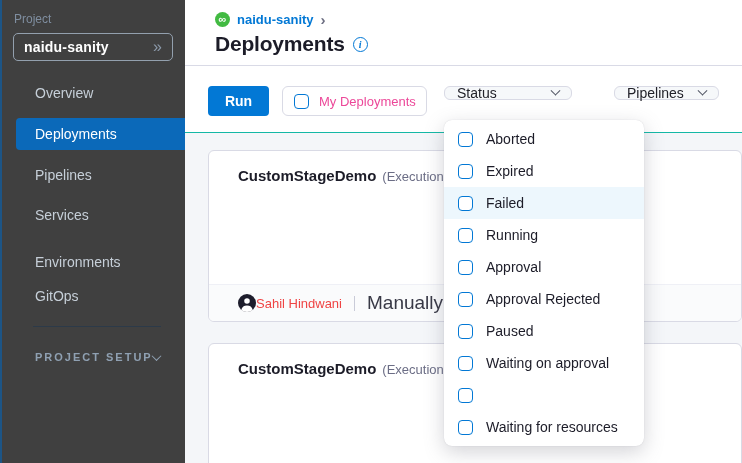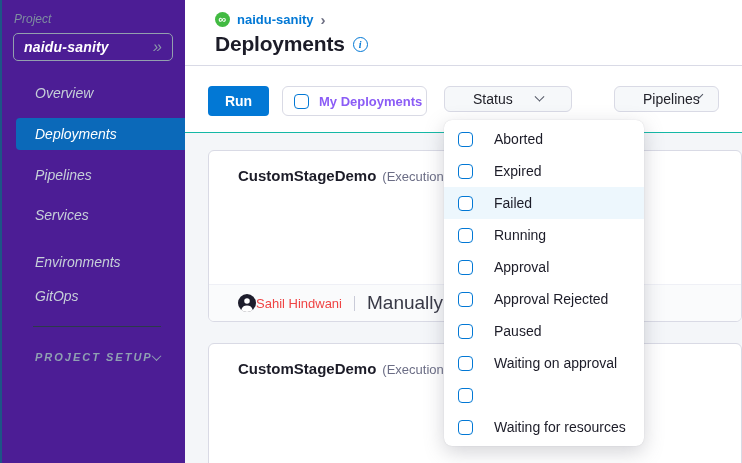--- a/index.html
+++ b/index.html
@@ -1,20 +1,20 @@
 <!DOCTYPE html>
 <html><head>
 <meta charset="utf-8">
 <style>
   * { margin:0; padding:0; box-sizing:border-box; }
   html,body { width:742px; height:463px; overflow:hidden; }
   body { font-family:"Liberation Sans", sans-serif; position:relative; background:#fff; color:#22222a; }
 
   
-  .sidebar { position:absolute; left:0; top:0; bottom:0; width:185px; background:#4c1d95;font-style:italic; }
+  .sidebar { position:absolute; left:0; top:0; bottom:0; width:185px; background:#404040; }
   .sidebar-accent { position:absolute; left:0; top:0; bottom:0; width:2px; background:#1d5586; }
   .project-label { position:absolute; left:14px; top:12px; font-size:12px; color:#7f8ea0; }
   .project-box { position:absolute; left:13px; top:33px; width:160px; height:28px;
     border:1px solid #93a0ae; border-radius:5px; display:flex; align-items:center; cursor:pointer; }
   .project-name { flex:1; padding-left:10px; color:#fff; font-weight:700; font-size:14px; letter-spacing:.2px;
     white-space:nowrap; overflow:hidden; }
   .project-expand { padding-right:10px; color:#8b99a9; font-size:16px; line-height:1; }
   .nav-item { position:absolute; left:35px; font-size:14px; color:#c6cfd8; cursor:pointer; line-height:20px; }
   .nav-selected { position:absolute; left:16px; right:0; top:118px; height:32px; background:#0b69b9;
     border-radius:4px 0 0 4px; color:#fff; font-size:14px; line-height:32px; padding-left:19px; cursor:pointer; }
@@ -43,24 +43,24 @@
   .toolbar { position:absolute; left:185px; right:0; top:66px; height:67px; background:#fff;
     border-bottom:1px solid #14b8a6; }
   .run-btn { position:absolute; left:23px; top:20px; width:61px; height:30px; background:#0278d5;
     border:none; border-radius:4px; color:#fff; font-size:14px; font-weight:700; cursor:pointer;
     font-family:inherit; }
   .mydep-btn { position:absolute; left:97px; top:20px; width:145px; height:30px; background:#fff;
     border:1px solid #d9dae5; border-radius:6px; display:flex; align-items:center; gap:10px;
     padding-left:11px; cursor:pointer; }
   .checkbox { width:15px; height:15px; border:1.6px solid #0278d5; border-radius:4px; background:#fff;
     flex:none; cursor:pointer; }
-  .mydep-label { font-size:13px; font-weight:700; color:#8b5cf6; white-space:nowrap; }
-  .select { position:absolute; top:20px; height:26px; background:#f6f8fa; border:1px solid #d9dae5;
+  .mydep-label { font-size:13px; font-weight:400; color:#ec4899; white-space:nowrap; }
+  .select { position:absolute; top:20px; height:14px; background:#f6f8fa; border:1px solid #d9dae5;
     border-radius:6px; display:flex; align-items:center; justify-content:space-between;
-    padding:0 28px; cursor:pointer; }
+    padding:0 12px; cursor:pointer; }
   .select-status { left:259px; width:128px; }
   .select-pipelines { left:429px; width:105px; }
   .select-label { font-size:14px; font-weight:500; color:#22222a; }
   .select .chev { color:#4d5260; transform:rotate(45deg) translate(-2px,-2px); }
 
   
   .content { position:absolute; left:185px; right:0; top:133px; bottom:0; background:#f4f6f9; overflow:hidden; }
   .card { position:absolute; left:23px; width:534px; background:#fff; border:1px solid #d9dae5;
     border-radius:6px; overflow:hidden; cursor:pointer; }
   .card-1 { top:17px; height:172px; }
@@ -71,21 +71,21 @@
   .card-footer { position:absolute; left:0; right:0; bottom:0; height:37px; background:#fafbfc;
     border-top:1px solid #eff0f6; display:flex; align-items:center; padding-left:29px; }
   .avatar { width:18px; height:18px; flex:none; }
   .footer-user { font-size:13px; color:#ef4444; }
   .footer-sep { width:1px; height:15px; background:#c9cbd8; margin:0 12px; }
   .footer-trigger { font-size:19px; color:#383946; }
 
   
   .dropdown { position:absolute; left:444px; top:120px; width:200px; background:#fff; border-radius:8px;
     box-shadow:0 0 1px rgba(40,41,61,.2), 0 6px 20px rgba(96,97,112,.28); padding:3px 0; z-index:10; }
-  .dd-item { height:32px; display:flex; align-items:center; gap:21px; padding-left:14px; cursor:pointer; }
+  .dd-item { height:32px; display:flex; align-items:center; gap:13px; padding-left:14px; cursor:pointer; }
   .dd-item.hl { background:#edf7fd; }
   .dd-label { font-size:14px; color:#1c1c28; white-space:nowrap; }
 </style>
 </head>
 <body>
 
 <div class="sidebar">
   <div class="sidebar-accent"></div>
   <div class="project-label">Project</div>
   <div class="project-box">

